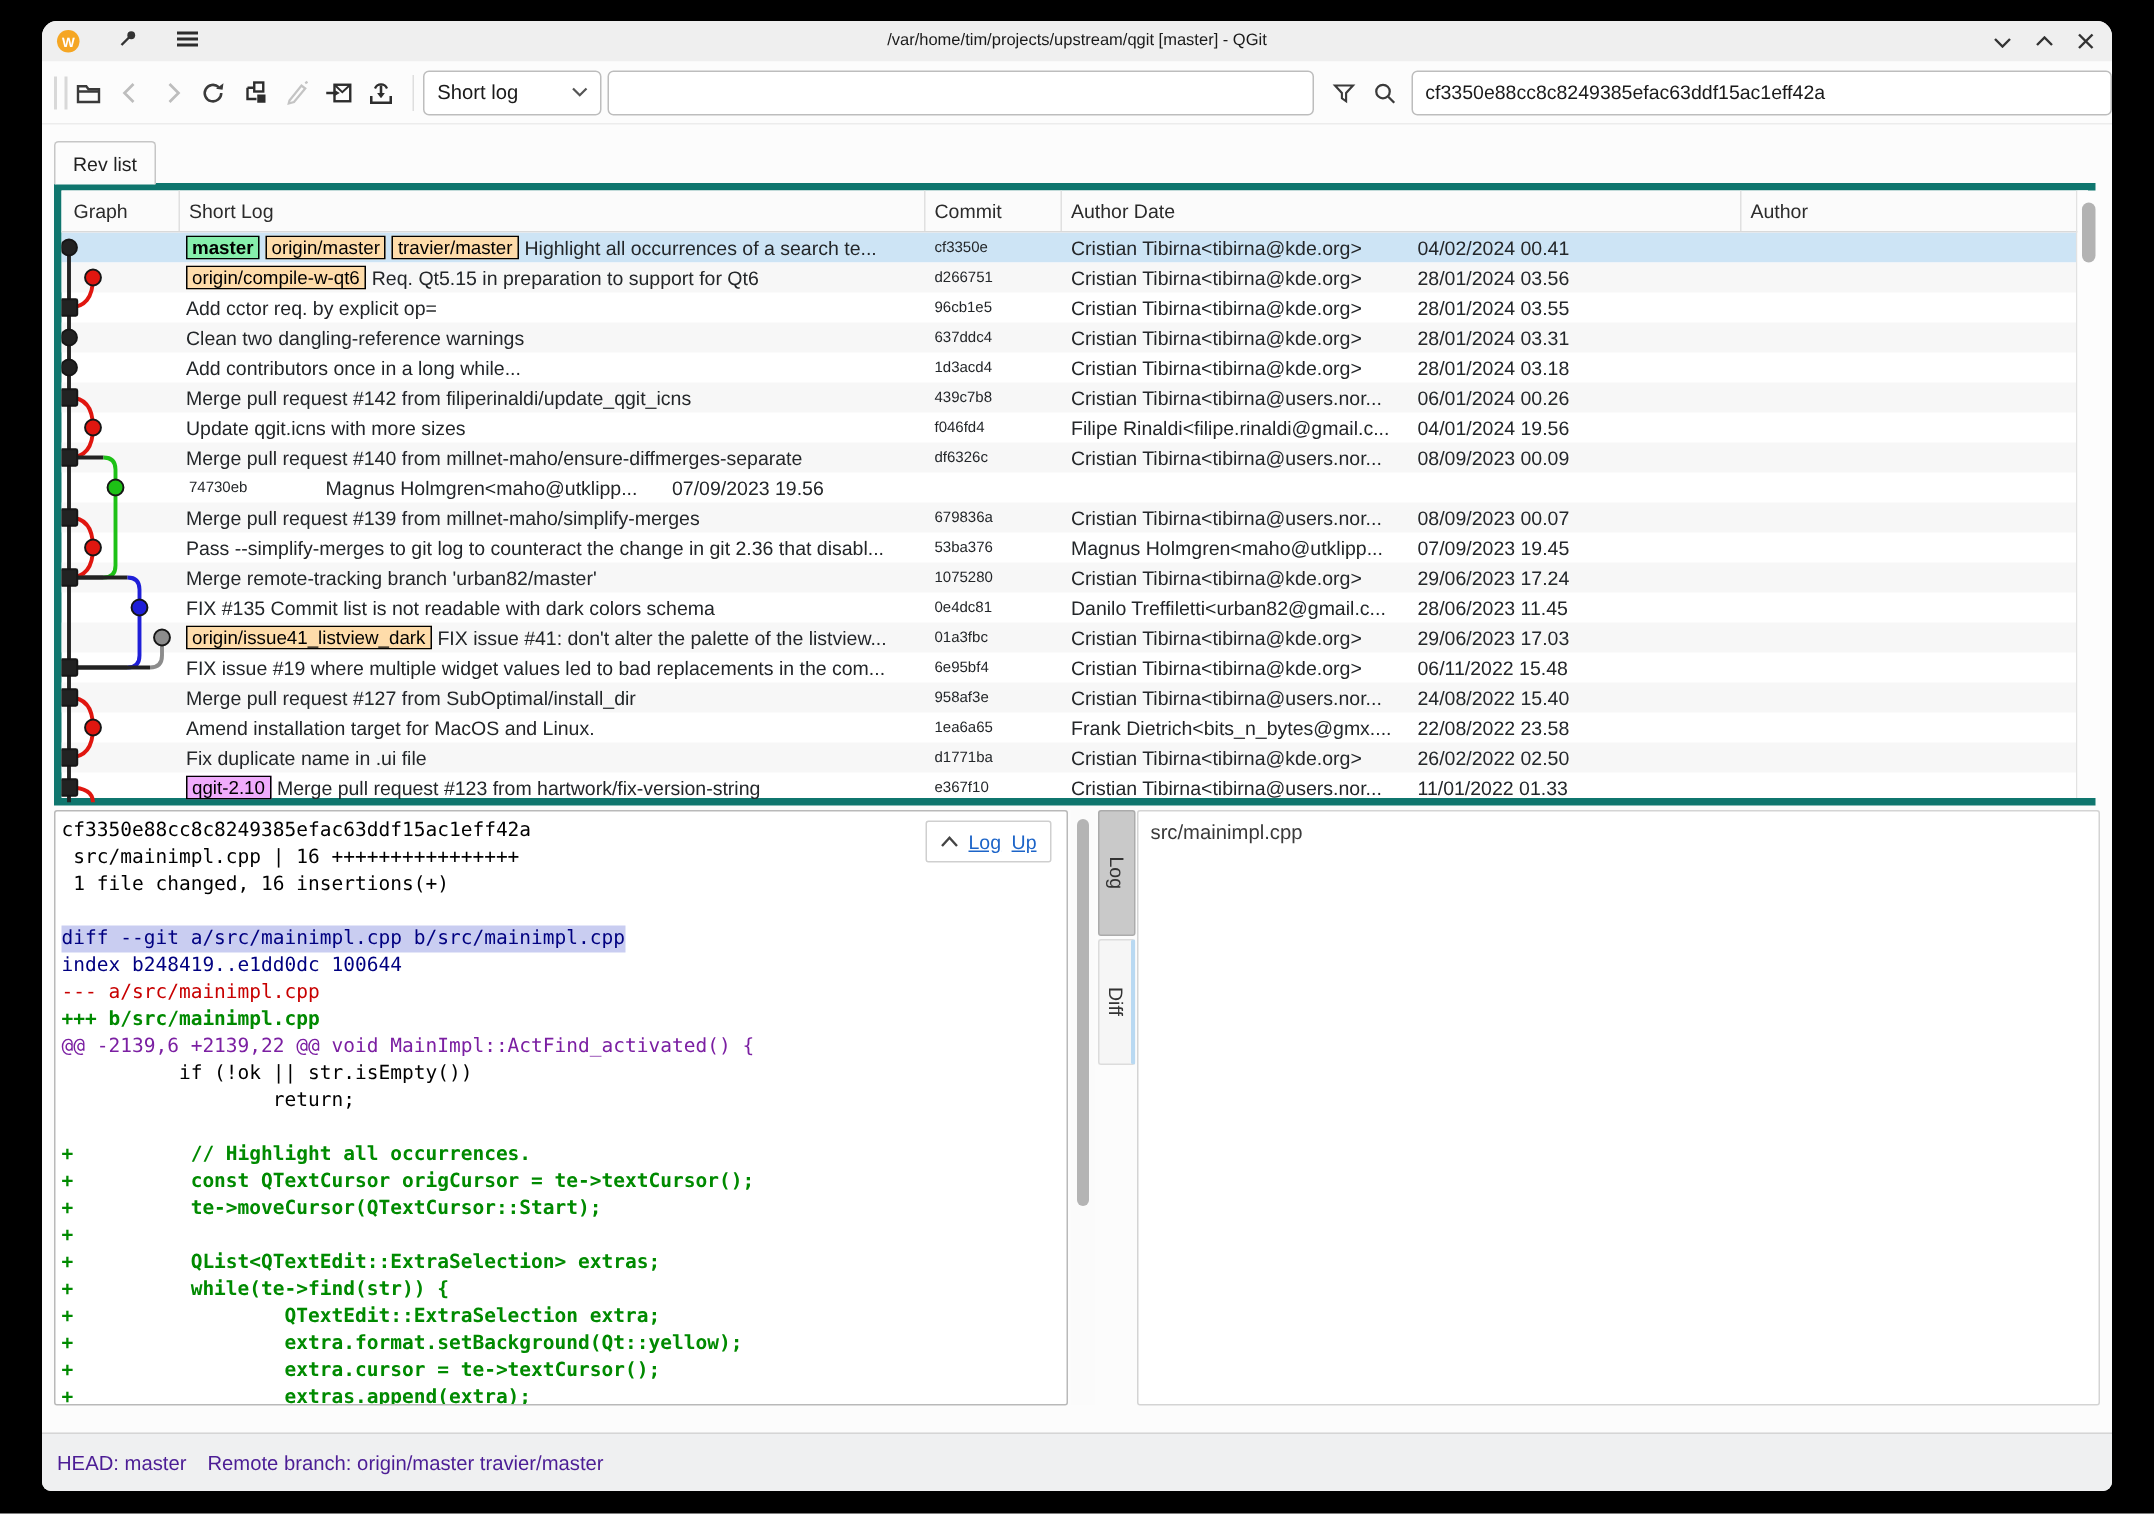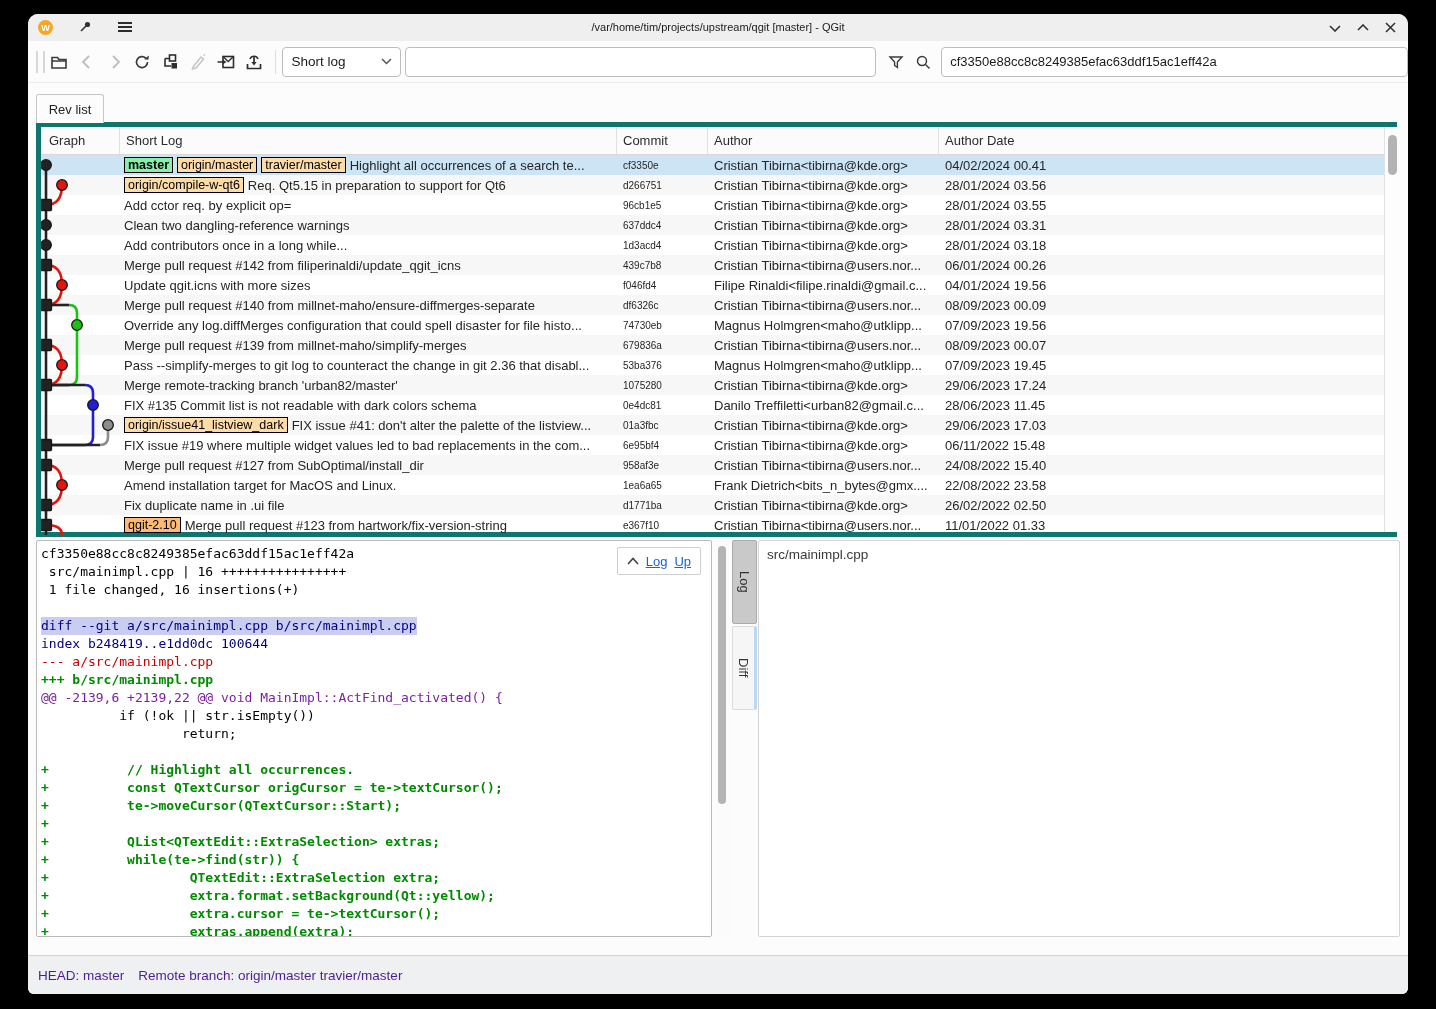--- a/index.html
+++ b/index.html
@@ -54,21 +54,21 @@
   .rev-row:nth-child(even){background:#f7f7f7;}
   .rev-row.selected{background:#cde4f5;}
   .cell{overflow:hidden;white-space:nowrap;box-sizing:border-box;}
   .cell.col-log{padding-left:4px;display:flex;align-items:center;}
   .cell.col-commit,.cell.col-author,.cell.col-date{padding-left:6px;}
   .cell.col-commit{font-family:Liberation Sans, sans-serif;font-size:10px;}
   .badge{display:inline-block;border:1px solid #000;padding:0 3px;margin-right:4px;
     font-size:12.5px;line-height:15px;height:16px;box-sizing:border-box;color:#000;flex:none;}
   .badge.head{background:#86efac;font-weight:bold;}
   .badge.remote{background:#fedcaa;}
-  .badge.tag{background:#fdba74;}
+  .badge.tag{background:#f0abfc;}
   .graph-svg{position:absolute;left:0;top:28px;pointer-events:none;}
   .tbl-vsep{position:absolute;left:1343px;top:0;bottom:0;width:1px;background:#e2e2e2;}
   .tbl-scroll{position:absolute;left:1344px;top:0;bottom:0;width:15px;background:#fdfdfd;}
   .tbl-thumb{position:absolute;left:3px;top:8px;width:9px;height:40px;border-radius:4.5px;background:#b3b3b3;}
   
   .diff-pane{position:absolute;left:8px;top:526px;width:676px;height:397px;background:#fff;
     border:1px solid #b9b9b9;border-radius:2px;box-sizing:border-box;overflow:hidden;}
   .diff-body{position:absolute;left:4px;top:4px;right:2px;bottom:0;
     font-family:"DejaVu Sans Mono","Liberation Mono",monospace;font-size:13px;line-height:18px;
     white-space:pre;color:#000;}
@@ -223,22 +223,22 @@
 
   <div class="rev-tab">
     <span>Rev list</span>
   </div>
 
   <div class="table-frame">
     <div class="thead">
       <div class="th col-graph" style="padding-left:8px;">Graph</div>
       <div class="th col-log">Short Log</div>
       <div class="th col-commit">Commit</div>
+      <div class="th col-date">Author Date</div>
       <div class="th col-author">Author</div>
-      <div class="th col-date">Author Date</div>
     </div>
     <div class="tbody" id="rev-rows">
         <div class="rev-row selected">
           <div class="cell col-graph"></div>
           <div class="cell col-log">
             <span class="badge head">master</span>
             <span class="badge remote">origin/master</span>
             <span class="badge remote">travier/master</span>
             <span>Highlight all occurrences of a search te...</span>
           </div>
@@ -305,23 +305,20 @@
           <div class="cell col-graph"></div>
           <div class="cell col-log">
             <span>Merge pull request #140 from millnet-maho/ensure-diffmerges-separate</span>
           </div>
           <div class="cell col-commit">df6326c</div>
           <div class="cell col-author">Cristian Tibirna&lt;tibirna@users.nor...</div>
           <div class="cell col-date">08/09/2023 00.09</div>
         </div>
         <div class="rev-row">
           <div class="cell col-graph"></div>
-          <div class="cell col-log">
-            <span>Override any log.diffMerges configuration that could spell disaster for file histo...</span>
-          </div>
           <div class="cell col-commit">74730eb</div>
           <div class="cell col-author">Magnus Holmgren&lt;maho@utklipp...</div>
           <div class="cell col-date">07/09/2023 19.56</div>
         </div>
         <div class="rev-row">
           <div class="cell col-graph"></div>
           <div class="cell col-log">
             <span>Merge pull request #139 from millnet-maho/simplify-merges</span>
           </div>
           <div class="cell col-commit">679836a</div>

